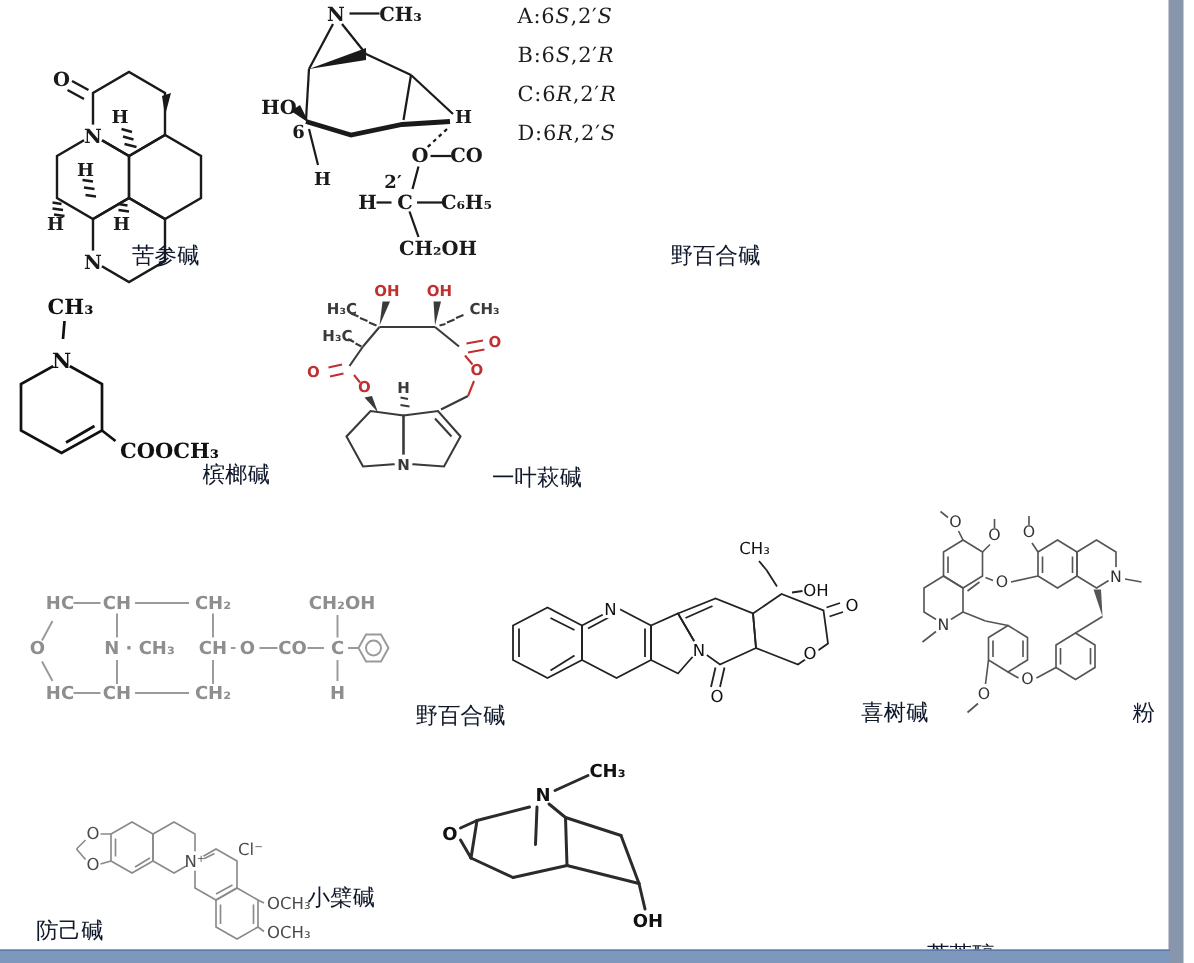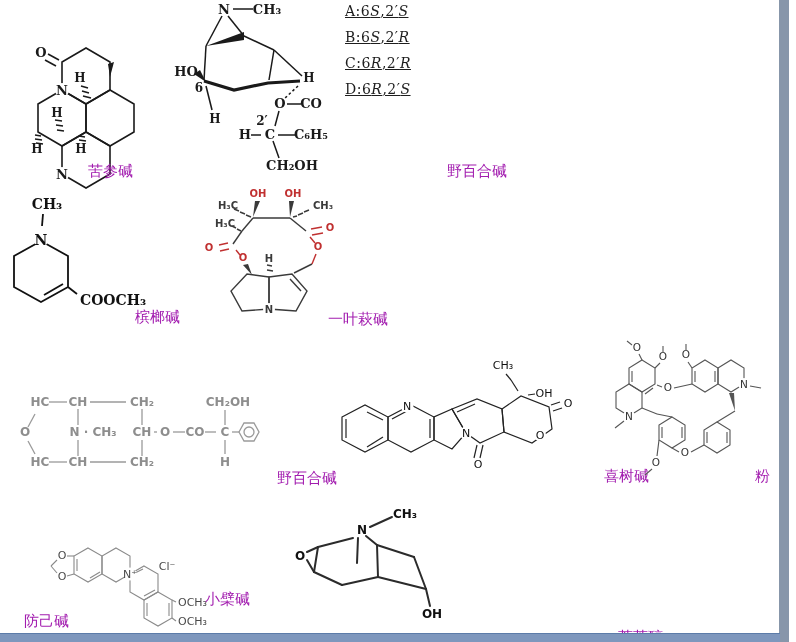--- a/index.html
+++ b/index.html
@@ -1,21 +1,21 @@
 <!DOCTYPE html>
 <html><head>
 <meta charset="utf-8">
 <style>
   html,body{margin:0;padding:0;}
   body{width:796px;height:642px;position:relative;background:#ffffff;overflow:hidden;
        font-family:"DejaVu Sans",sans-serif;}
   .struct{position:absolute;}
-  .cname{position:absolute;font:15px/1.25 "Liberation Sans",sans-serif;color:#a21caf;white-space:nowrap;}
+  .cname{position:absolute;font:15px/1.25 "Liberation Sans",sans-serif;color:#0f172a;white-space:nowrap;}
   .stereo{position:absolute;font:14px "DejaVu Serif",serif;color:#1d1d1d;}
-  .srow{margin-bottom:10px;letter-spacing:.5px;text-decoration:underline;}
+  .srow{margin-bottom:10px;letter-spacing:.5px;}
   .srow i{font-style:italic;}
   
   text{text-anchor:middle;}
   .at{font:700 13px "DejaVu Serif",serif;fill:#1a1a1a;}
   .at12{font:700 12px "DejaVu Serif",serif;fill:#1a1a1a;}
   .ar{font:700 14px "DejaVu Serif",serif;fill:#111;}
   .mc{font:700 10px "DejaVu Sans",sans-serif;fill:#3a3a3a;}
   .mr{font:700 10px "DejaVu Sans",sans-serif;fill:#c03030;}
   .sc{font:700 12px "DejaVu Sans",sans-serif;fill:#8e8e8e;}
   .cp{font:11px "DejaVu Sans",sans-serif;fill:#111;}
@@ -217,21 +217,21 @@
   <circle class="wd" cx="141" cy="78" r="6.5"></circle>
   <circle class="wd" cx="215" cy="80" r="6"></circle>
   <text class="cp" x="82" y="55">N</text>
   <text class="cp" x="141" y="82">N</text>
   <text class="cp" x="178" y="14">CH₃</text>
   <text class="cp" x="219" y="42">OH</text>
   <text class="cp" x="243" y="52">O</text>
   <text class="cp" x="215" y="84">O</text>
   <text class="cp" x="153" y="113">O</text>
 </svg>
-<div class="cname" style="left:604px;top:467px">喜树碱</div>
+<div class="cname" style="left:574px;top:467px">喜树碱</div>
 
 <svg class="struct" style="left:595px;top:332px" width="195" height="150" viewBox="0 0 195 150">
   <g stroke="#555" stroke-width="1.1" fill="none">
     <polygon points="47,28 60,36 60,52 47,60 34,52 34,36"></polygon>
     <line x1="37" y1="39" x2="37" y2="50"></line>
       <line x1="50" y1="62" x2="58" y2="56"></line>
     <polygon points="34,52 47,60 47,76 34,84 21,76 21,60"></polygon>
     <polygon points="110,28 123,36 123,52 110,60 97,52 97,36"></polygon>
     <line x1="100" y1="39" x2="100" y2="50"></line>
       <line x1="120" y1="39" x2="120" y2="50"></line>

